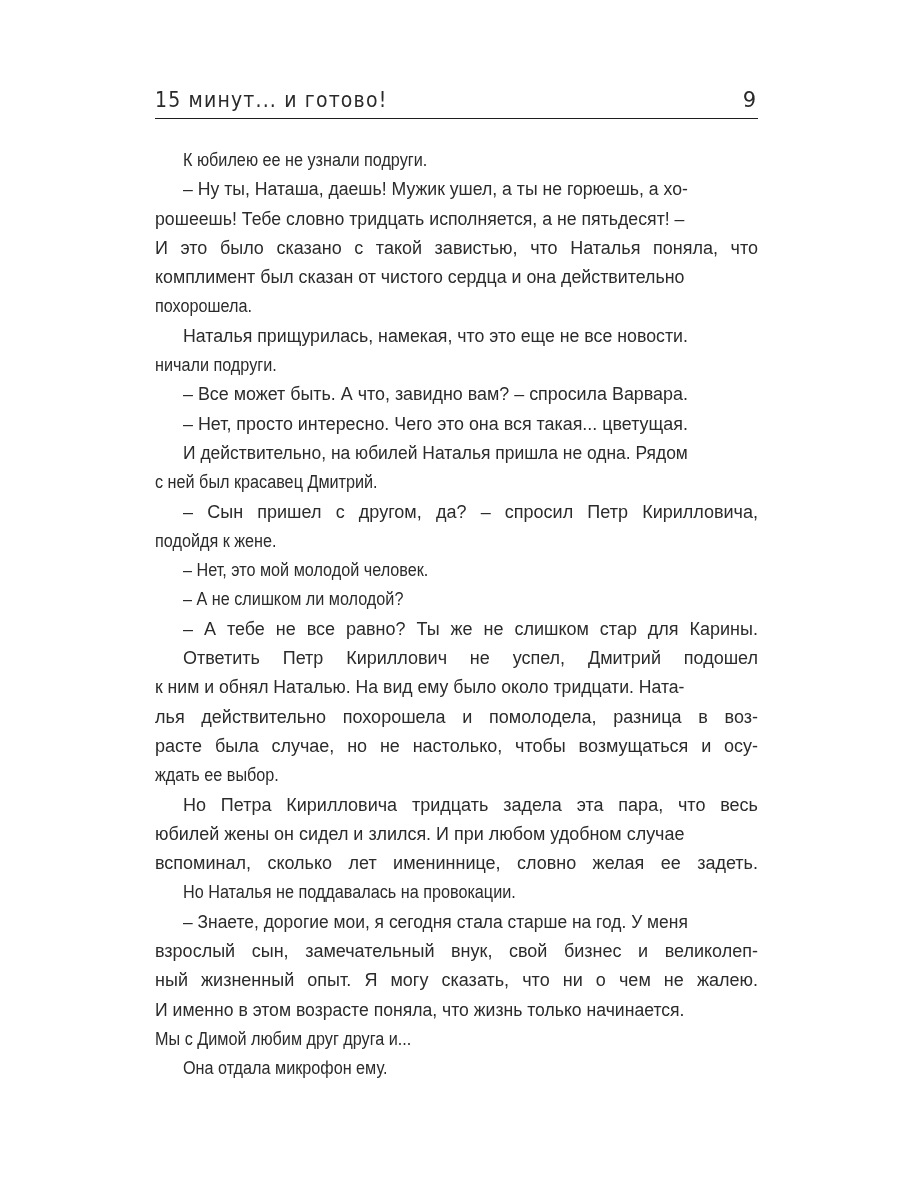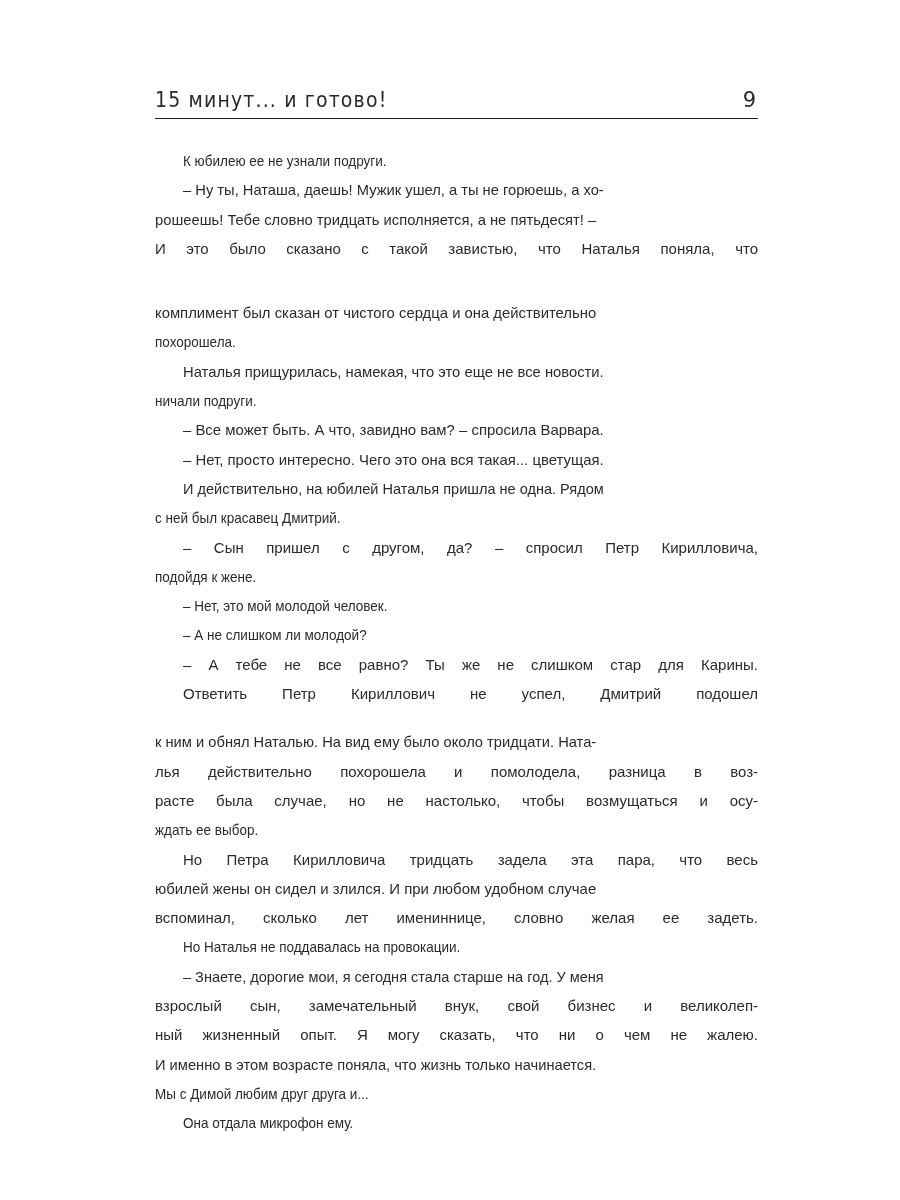--- a/index.html
+++ b/index.html
@@ -54,21 +54,21 @@
     .body-text {
       position: absolute;
       left: 155px;
       top: 146px;
       width: 603px;
     }
     .line {
       position: relative;
       height: 29.3px;
       line-height: 29.3px;
-      font-size: 15px;
+      font-size: 18px;
       white-space: nowrap;
       color: #2b2b2b;
     }
     .line .txt {
       display: inline-block;
       transform-origin: left center;
     }
     .line.indent .txt {
       margin-left: 28px;
     }
@@ -98,41 +98,41 @@
     <span class="page-number">9</span>
   </div>
 
   <div class="body-text" id="body-text">
       <div class="line indent"><span class="txt" style="transform: scaleX(0.9);">К юбилею ее не узнали подруги.</span></div>
       <div class="line indent justify" style="white-space: nowrap;"><span class="txt" style="display: inline-block; white-space: nowrap; text-align: left; text-align-last: left; width: auto; transform-origin: left center; transform: scaleX(0.9806);">– Ну ты, Наташа, даешь! Мужик ушел, а ты не горюешь, а хо-</span></div>
       <div class="line justify" style="white-space: nowrap;"><span class="txt" style="display: inline-block; white-space: nowrap; text-align: left; text-align-last: left; width: auto; transform-origin: left center; transform: scaleX(0.9837);">рошеешь! Тебе словно тридцать исполняется, а не пятьдесят! –</span></div>
       <div class="line justify">
         <span class="txt">И это было сказано с такой завистью, что Наталья поняла, что</span>
       </div>
-      <div class="line justify" style="white-space: nowrap; margin-top: 35px;"><span class="txt" style="display: inline-block; white-space: nowrap; text-align: left; text-align-last: left; width: auto; transform-origin: left center; transform: scaleX(0.9895);">комплимент был сказан от чистого сердца и она действительно</span></div>
+      <div class="line justify" style="white-space: nowrap;"><span class="txt" style="display: inline-block; white-space: nowrap; text-align: left; text-align-last: left; width: auto; transform-origin: left center; transform: scaleX(0.9895);">комплимент был сказан от чистого сердца и она действительно</span></div>
       <div class="line"><span class="txt" style="transform: scaleX(0.9);">похорошела.</span></div>
       <div class="line indent justify" style="white-space: nowrap;"><span class="txt" style="display: inline-block; white-space: nowrap; text-align: left; text-align-last: left; width: auto; transform-origin: left center; transform: scaleX(0.9859);">Наталья прищурилась, намекая, что это еще не все новости.</span></div>
       <div class="line"><span class="txt" style="transform: scaleX(0.9);">ничали подруги.</span></div>
       <div class="line indent justify" style="white-space: nowrap;"><span class="txt" style="display: inline-block; white-space: nowrap; text-align: left; text-align-last: left; width: auto; transform-origin: left center; transform: scaleX(0.9937);">– Все может быть. А что, завидно вам? – спросила Варвара.</span></div>
       <div class="line indent justify" style="white-space: nowrap;"><span class="txt" style="display: inline-block; white-space: nowrap; text-align: left; text-align-last: left; width: auto; transform-origin: left center; transform: scaleX(0.9942);">– Нет, просто интересно. Чего это она вся такая... цветущая.</span></div>
       <div class="line indent justify" style="white-space: nowrap;"><span class="txt" style="display: inline-block; white-space: nowrap; text-align: left; text-align-last: left; width: auto; transform-origin: left center; transform: scaleX(0.9687);">И действительно, на юбилей Наталья пришла не одна. Рядом</span></div>
       <div class="line"><span class="txt" style="transform: scaleX(0.9);">с ней был красавец Дмитрий.</span></div>
       <div class="line indent justify">
         <span class="txt">– Сын пришел с другом, да? – спросил Петр Кирилловича,</span>
       </div>
       <div class="line"><span class="txt" style="transform: scaleX(0.9);">подойдя к жене.</span></div>
       <div class="line indent"><span class="txt" style="transform: scaleX(0.9);">– Нет, это мой молодой человек.</span></div>
       <div class="line indent"><span class="txt" style="transform: scaleX(0.9);">– А не слишком ли молодой?</span></div>
       <div class="line indent justify">
         <span class="txt">– А тебе не все равно? Ты же не слишком стар для Карины.</span>
       </div>
       <div class="line indent justify">
         <span class="txt">Ответить Петр Кириллович не успел, Дмитрий подошел</span>
       </div>
-      <div class="line justify" style="white-space: nowrap; margin-top: 19px;"><span class="txt" style="display: inline-block; white-space: nowrap; text-align: left; text-align-last: left; width: auto; transform-origin: left center; transform: scaleX(0.9793);">к ним и обнял Наталью. На вид ему было около тридцати. Ната-</span></div>
+      <div class="line justify" style="white-space: nowrap;"><span class="txt" style="display: inline-block; white-space: nowrap; text-align: left; text-align-last: left; width: auto; transform-origin: left center; transform: scaleX(0.9793);">к ним и обнял Наталью. На вид ему было около тридцати. Ната-</span></div>
       <div class="line justify">
         <span class="txt">лья действительно похорошела и помолодела, разница в воз-</span>
       </div>
       <div class="line justify">
         <span class="txt">расте была случае, но не настолько, чтобы возмущаться и осу-</span>
       </div>
       <div class="line"><span class="txt" style="transform: scaleX(0.9);">ждать ее выбор.</span></div>
       <div class="line indent justify">
         <span class="txt">Но Петра Кирилловича тридцать задела эта пара, что весь</span>
       </div>

